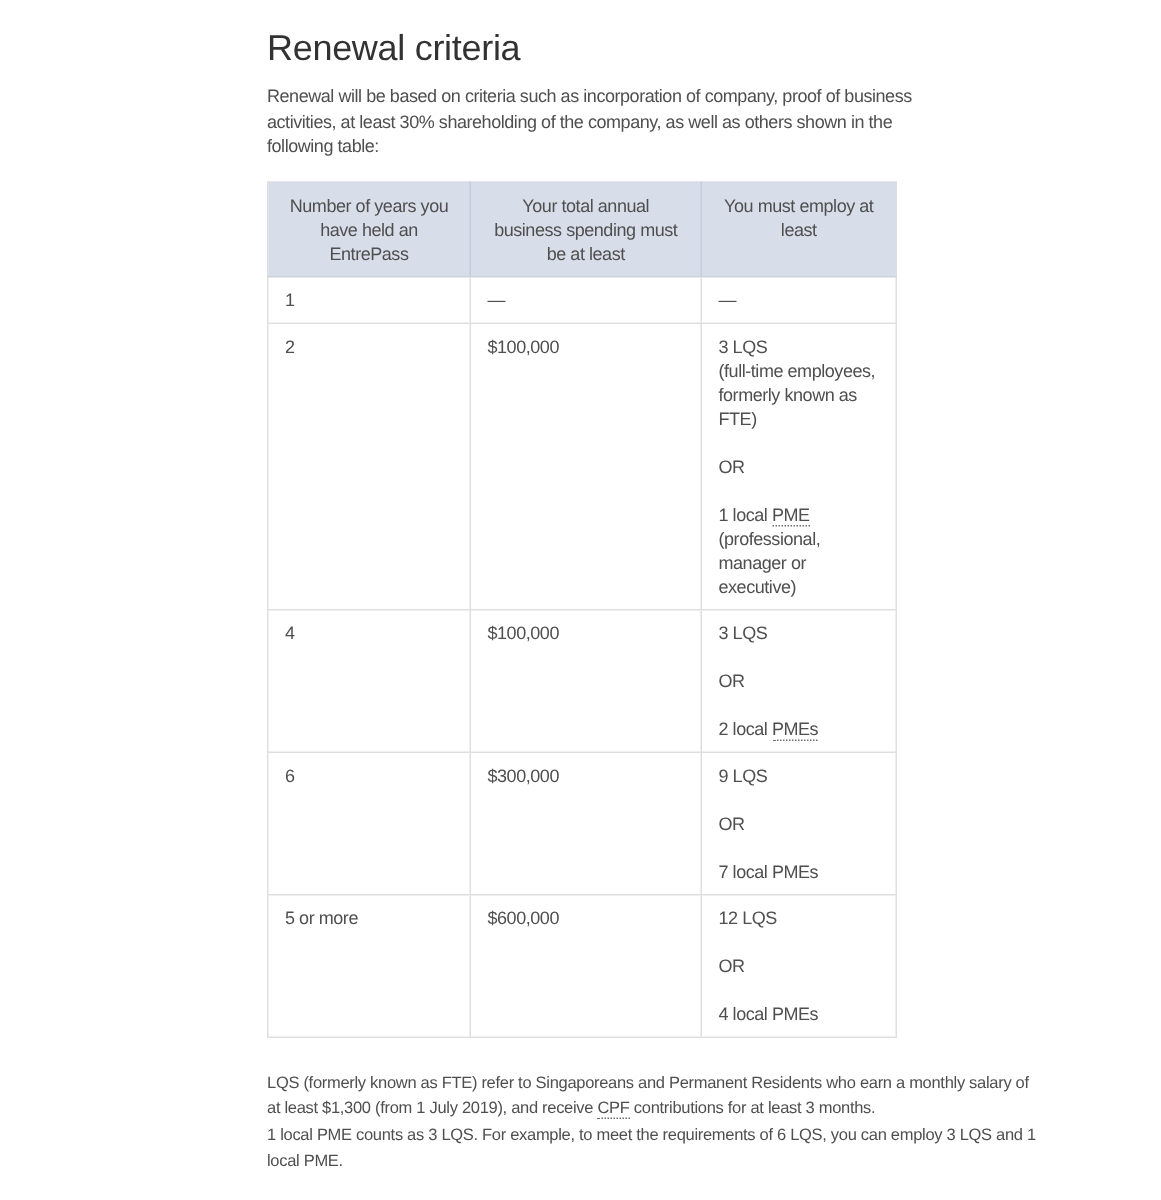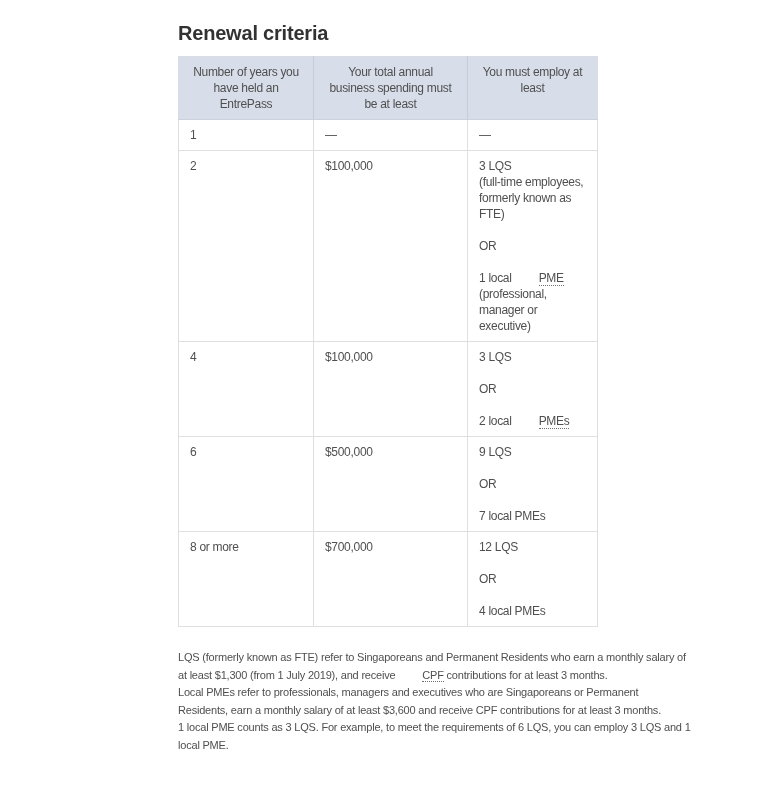--- a/index.html
+++ b/index.html
@@ -13,21 +13,21 @@
   * { box-sizing: border-box; }
   html, body { margin: 0; padding: 0; }
   body {
     width: 774px; height: 800px; overflow: hidden;
     background: #ffffff;
     font-family: "Liberation Sans", "DejaVu Sans", sans-serif;
     color: var(--text);
   }
   .content { position: absolute; left: 178px; top: 20px; width: 520px; }
   h1.page-title {
-    font-size: 20px; line-height: 26px; font-weight: 700;
+    font-size: 24px; line-height: 26px; font-weight: 400;
     color: var(--title); margin: 0 0 10px; letter-spacing: -0.2px;
   }
   p.intro {
     font-size: 12px; line-height: 16.5px; margin: 0 0 15px;
     white-space: pre; letter-spacing: -0.3px;
   }
   table.criteria {
     border-collapse: collapse; table-layout: fixed; width: 419px;
     border: 1px solid var(--table-outline);
   }
@@ -44,36 +44,38 @@
     border: 1px solid var(--body-border);
     vertical-align: top; padding: 7px 11px;
     font-size: 12px; line-height: 16px; letter-spacing: -0.3px;
   }
   td p { margin: 0 0 16px; white-space: pre; }
   td p:last-child { margin: 0; }
   abbr {
     text-decoration: none;
     border-bottom: 1px dotted #6f6f6f;
     cursor: help;
-    margin-left: 24px;
   }
   .footnotes {
     margin-top: 22px;
     font-size: 11px; line-height: 17.5px; letter-spacing: -0.2px;
   }
   .footnotes p { margin: 0; white-space: pre; }
 </style>
 </head>
 <body>
 
 <div class="page">
   <main class="content">
 
     <h1 class="page-title">Renewal criteria</h1>
 
+    <p class="intro">Renewal will be based on criteria such as incorporation of company, proof of business
+activities, at least 30% shareholding of the company, as well as others shown in the
+following table:</p>
 
     <table class="criteria">
       <colgroup>
           <col class="c1">
           <col class="c2">
           <col class="c3">
         </colgroup>
       <thead>
         <tr>
           <th>Number of years you
@@ -128,47 +130,45 @@
               <p>3 LQS</p>
               <p>OR</p>
               <p>2 local <abbr>PMEs</abbr></p>
             </td>
           </tr>
           <tr>
             <td>
               <p>6</p>
             </td>
             <td>
-              <p>$500,000</p>
+              <p>$300,000</p>
             </td>
             <td>
               <p>9 LQS</p>
               <p>OR</p>
               <p>7 local PMEs</p>
             </td>
           </tr>
           <tr>
             <td>
-              <p>8 or more</p>
+              <p>5 or more</p>
             </td>
             <td>
-              <p>$700,000</p>
+              <p>$600,000</p>
             </td>
             <td>
               <p>12 LQS</p>
               <p>OR</p>
               <p>4 local PMEs</p>
             </td>
           </tr>
         </tbody>
     </table>
 
     <div class="footnotes" id="footnotes">
         <p>LQS (formerly known as FTE) refer to Singaporeans and Permanent Residents who earn a monthly salary of
 at least $1,300 (from 1 July 2019), and receive <abbr>CPF</abbr> contributions for at least 3 months.</p>
-        <p>Local PMEs refer to professionals, managers and executives who are Singaporeans or Permanent
-Residents, earn a monthly salary of at least $3,600 and receive CPF contributions for at least 3 months.</p>
         <p>1 local PME counts as 3 LQS. For example, to meet the requirements of 6 LQS, you can employ 3 LQS and 1
 local PME.</p>
       </div>
 
   </main>
 </div>
 
 </body></html>

